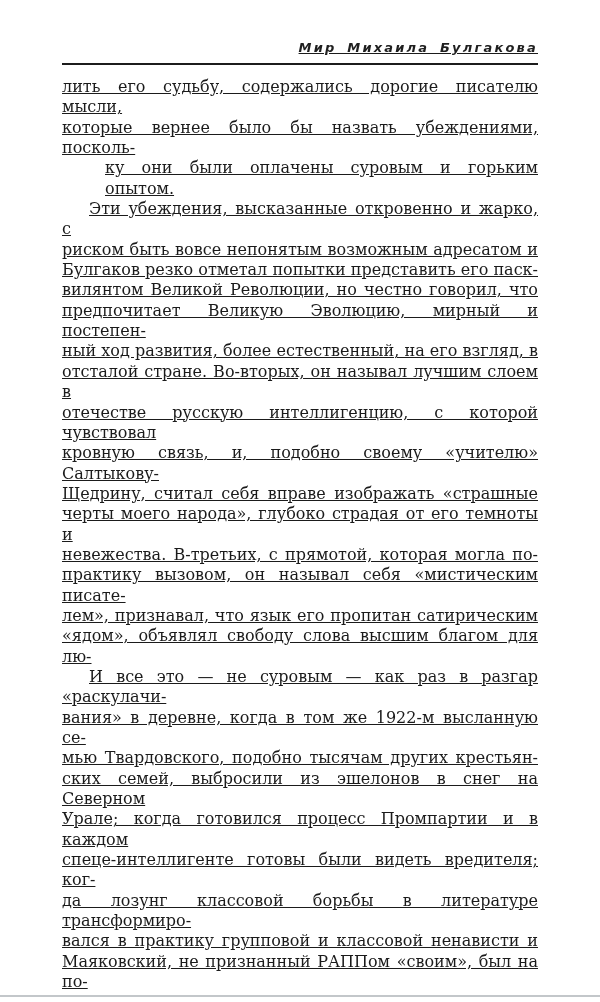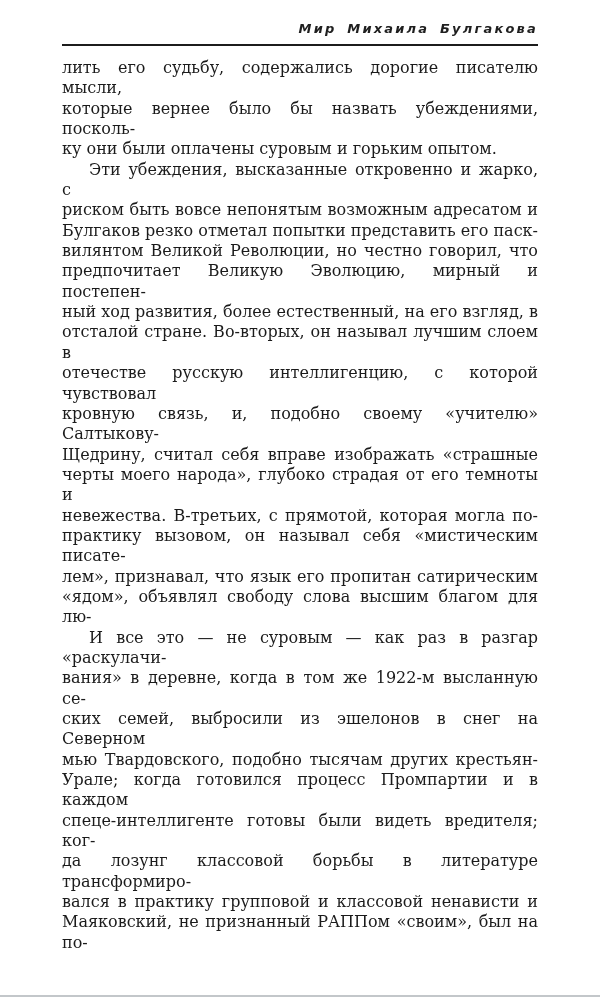--- a/index.html
+++ b/index.html
@@ -6,22 +6,23 @@
   body {
     width: 600px; height: 1002px;
     background: #ffffff;
     position: relative;
     font-family: "DejaVu Serif", serif;
     color: #1b1b1b;
     overflow: hidden;
   }
   .page {
     position: absolute; inset: 0;
-    padding: 21px 62px 0 62px;
+    padding: 40px 62px 0 62px;
     box-sizing: border-box;
+    text-decoration: underline;
   }
   .running-head {
     text-align: right;
     font-family: "DejaVu Sans", sans-serif;
     font-weight: bold;
     font-style: italic;
     font-size: 13px;
     letter-spacing: 2.2px;
     word-spacing: 4px;
     color: #1f1f1f;
@@ -36,21 +37,21 @@
   .body-text {
     margin-top: 12px;
     font-size: 16px;
     line-height: 20.35px;
   }
   .line {
     text-align: justify;
     text-align-last: justify;
     white-space: normal;
   }
-  .line.last { text-align-last: left; }
+  .line.last { text-align-last: left; margin-left: 43px; }
   .line.indent { text-indent: 27px; }
   .scan-edge-line {
     position: absolute;
     left: 0; right: 0;
     top: 995px;
     height: 2px;
     background: #c3c7ca;
   }
 </style>
 </head>
@@ -76,22 +77,22 @@
       <div class="line">отечестве русскую интеллигенцию, с которой чувствовал</div>
       <div class="line">кровную связь, и, подобно своему «учителю» Салтыкову-</div>
       <div class="line">Щедрину, считал себя вправе изображать «страшные</div>
       <div class="line">черты моего народа», глубоко страдая от его темноты и</div>
       <div class="line">невежества. В-третьих, с прямотой, которая могла по-</div>
       <div class="line">практику вызовом, он называл себя «мистическим писате-</div>
       <div class="line">лем», признавал, что язык его пропитан сатирическим</div>
       <div class="line">«ядом», объявлял свободу слова высшим благом для лю-</div>
       <div class="line indent">И все это — не суровым — как раз в разгар «раскулачи-</div>
       <div class="line">вания» в деревне, когда в том же 1922-м высланную се-</div>
+      <div class="line">мью Твардовского, подобно тысячам других крестьян-</div>
       <div class="line">ских семей, выбросили из эшелонов в снег на Северном</div>
-      <div class="line">мью Твардовского, подобно тысячам других крестьян-</div>
       <div class="line">Урале; когда готовился процесс Промпартии и в каждом</div>
       <div class="line">спеце-интеллигенте готовы были видеть вредителя; ког-</div>
       <div class="line">да лозунг классовой борьбы в литературе трансформиро-</div>
       <div class="line">вался в практику групповой и классовой ненависти и</div>
       <div class="line">Маяковский, не признанный РАППом «своим», был на по-</div>
     </div>
 
 </div>
 
 <div class="scan-edge-line"></div>

